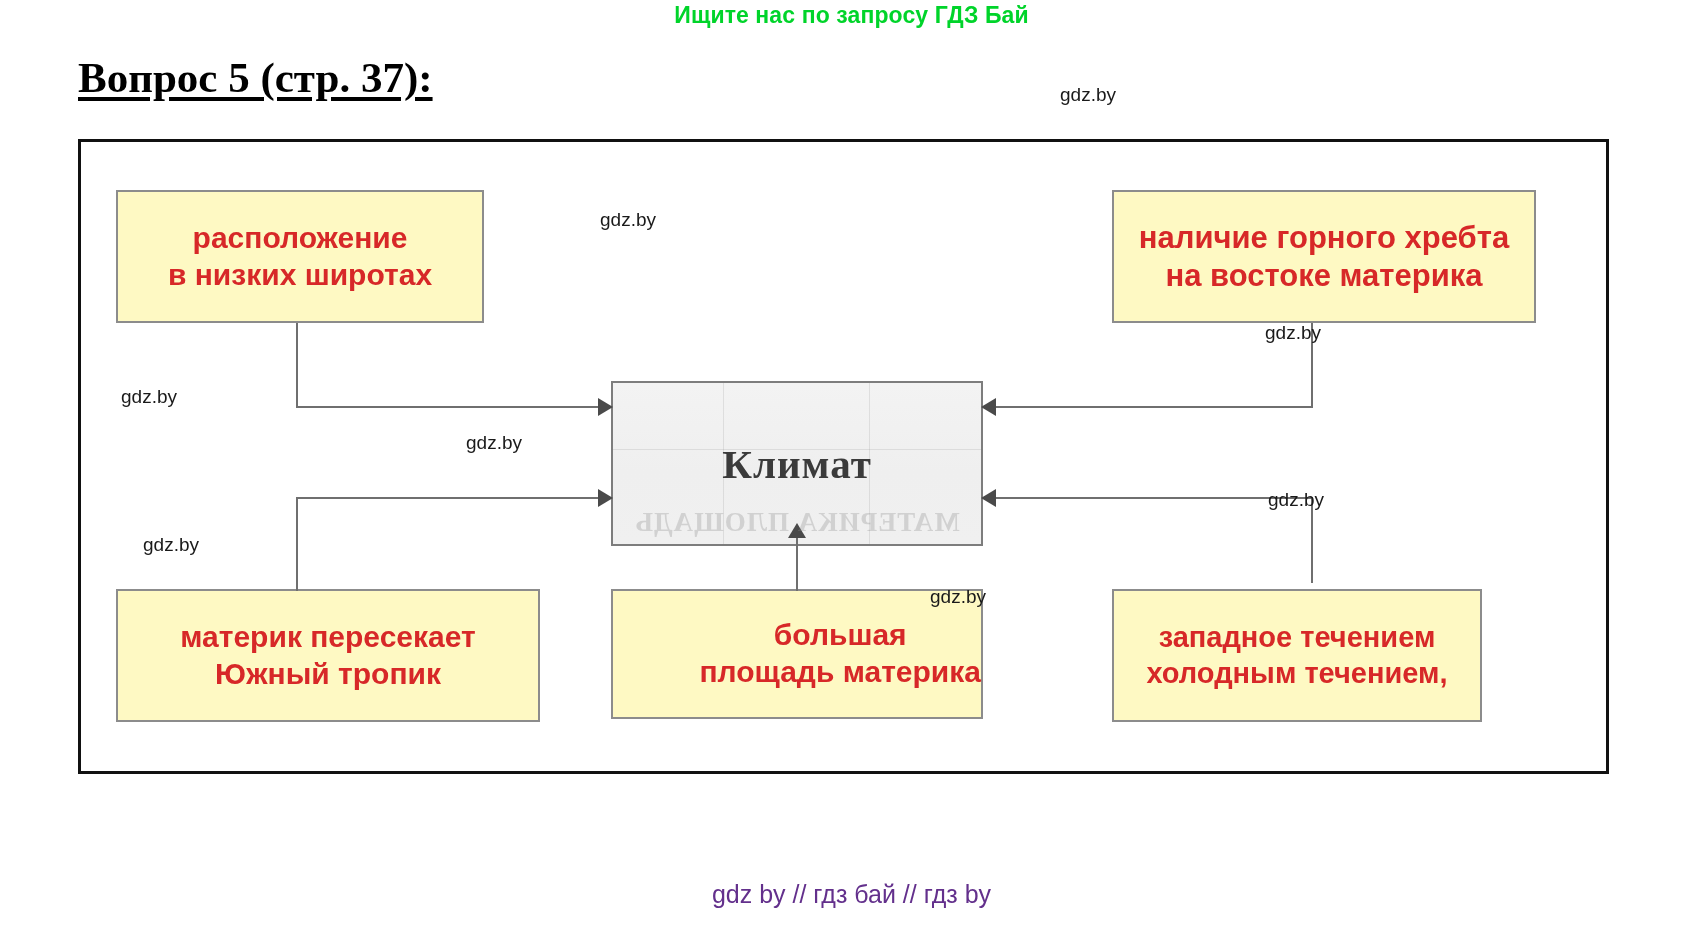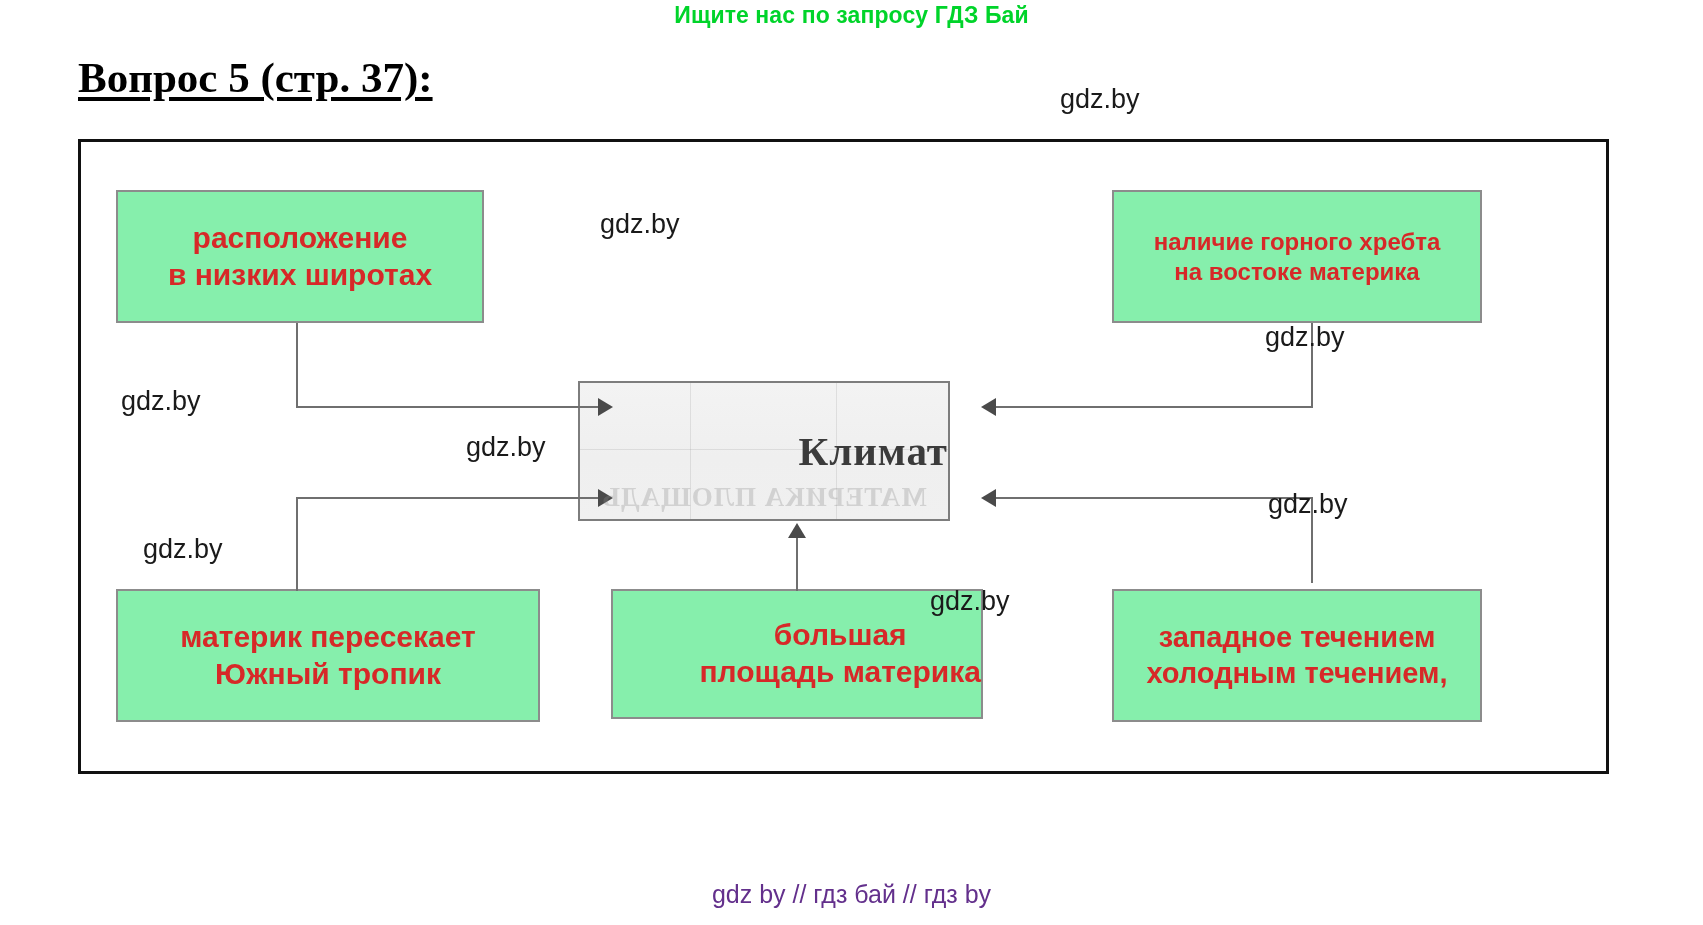--- a/index.html
+++ b/index.html
@@ -61,64 +61,64 @@
     border: 3px solid #111111;
     box-sizing: border-box;
     background: #ffffff;
   }
 
   
   .node {
     position: absolute;
     box-sizing: border-box;
     border: 2px solid #8c8c8c;
-    background: #86efac;
+    background: #fef9c3;
     color: #d72828;
     font-size: 30px;
     font-weight: bold;
     line-height: 1.22;
     text-align: center;
     display: flex;
     align-items: center;
     justify-content: center;
     white-space: nowrap;
   }
   .node .txt { display: block; }
   .node .txt span { display: block; }
 
   
   #node-low-latitudes { left: 116px; top: 190px; width: 368px; height: 133px; }
   #node-mountain-ridge {
-    left: 1112px; top: 190px; width: 370px; height: 133px;
-    font-size: 24px;
+    left: 1112px; top: 190px; width: 424px; height: 133px;
+    font-size: 31px;
   }
   
   #node-mountain-ridge .txt { width: 402px; }
 
   #node-tropic { left: 116px; top: 589px; width: 424px; height: 133px; }
   #node-area   { left: 611px; top: 589px; width: 372px; height: 130px; justify-content: flex-end; }
   #node-coast {
     left: 1112px; top: 589px; width: 370px; height: 133px;
     font-size: 29px;
   }
   #node-coast .txt { width: 404px; }
 
   
   .center-box {
     position: absolute;
-    left: 578px;
+    left: 611px;
     top: 381px;
     width: 372px;
-    height: 140px;
+    height: 165px;
     box-sizing: border-box;
     border: 2px solid #7d7d7d;
     background: linear-gradient(180deg,#f3f3f3 0%,#efefef 55%,#f0f0f0 100%);
     display: flex;
     align-items: center;
-    justify-content: flex-end;
+    justify-content: center;
     overflow: hidden;
   }
   .center-box .label {
     font-family: "Liberation Serif", serif;
     font-size: 41px;
     font-weight: bold;
     color: #3b3b3b;
     letter-spacing: 1px;
     position: relative;
     z-index: 3;
@@ -175,21 +175,21 @@
   .arrow.up {
     border-left: 9px solid transparent;
     border-right: 9px solid transparent;
     border-bottom: 15px solid #4a4a4a;
   }
 
   
   .wm {
     position: absolute;
     font-family: "Liberation Sans", sans-serif;
-    font-size: 27px;
+    font-size: 19px;
     color: #1a1a1a;
     white-space: nowrap;
     z-index: 8;
   }
 
   
   .footer {
     position: absolute;
     left: 0;
     top: 880px;

